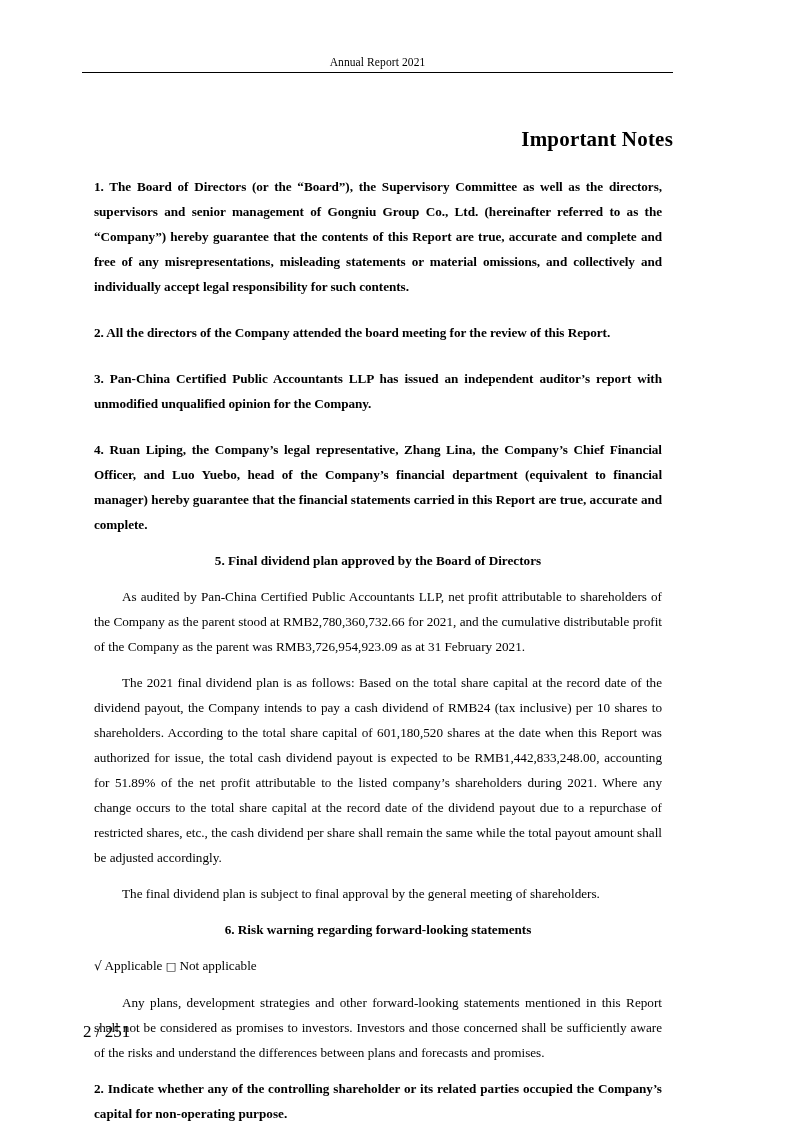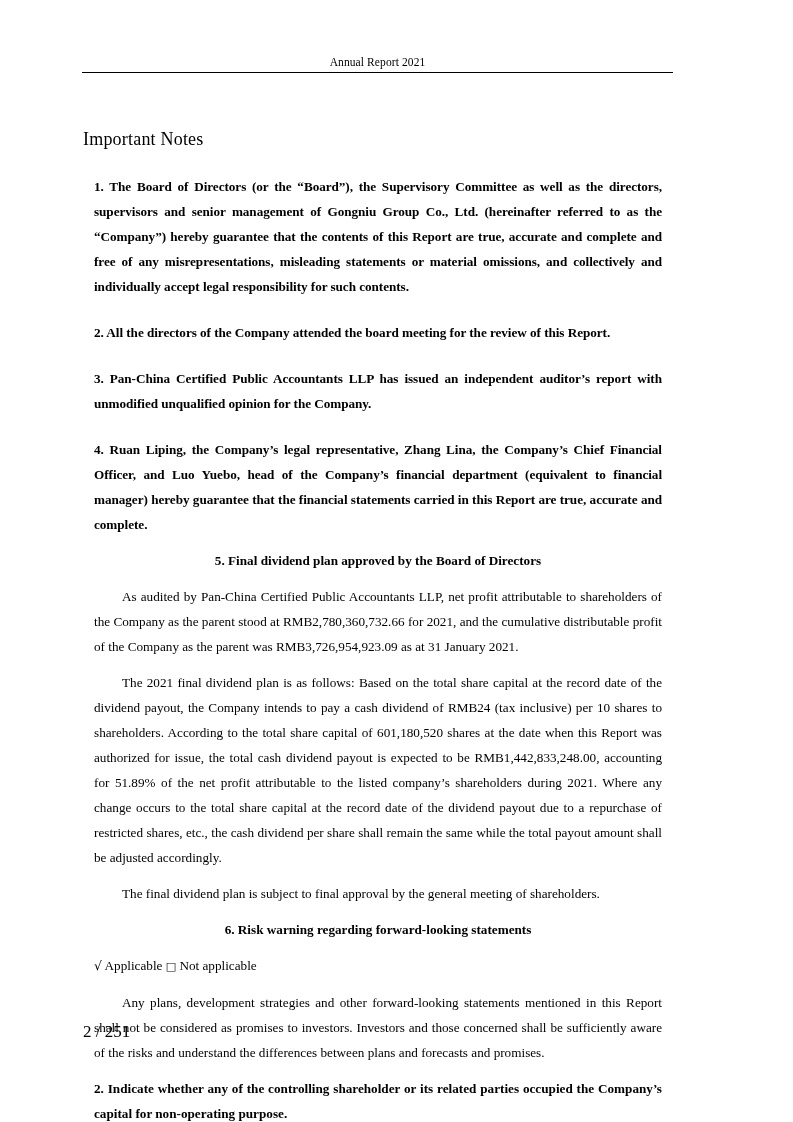--- a/index.html
+++ b/index.html
@@ -47,23 +47,23 @@
 
   
   .content {
     position: absolute;
     left: 83px;
     top: 126px;
     width: 590px;
   }
 
   .doc-title {
-    text-align: left;
-    font-size: 18px;
-    font-weight: normal;
+    text-align: right;
+    font-size: 21px;
+    font-weight: bold;
     line-height: 26px;
     margin: 0 0 22px 0;
     letter-spacing: 0.2px;
   }
 
   p {
     margin: 11px;
     font-size: 13.2px;
     line-height: 25px;
     text-align: justify;
@@ -136,21 +136,21 @@
     <p class="bold-note gap-lg">1. The Board of Directors (or the “Board”), the Supervisory Committee as well as the directors, supervisors and senior management of Gongniu Group Co., Ltd. (hereinafter referred to as the “Company”) hereby guarantee that the contents of this Report are true, accurate and complete and free of any misrepresentations, misleading statements or material omissions, and collectively and individually accept legal responsibility for such contents.</p>
 
     <p class="bold-note gap-lg">2. All the directors of the Company attended the board meeting for the review of this Report.</p>
 
     <p class="bold-note gap-lg">3. Pan-China Certified Public Accountants LLP has issued an independent auditor’s report with unmodified unqualified opinion for the Company.</p>
 
     <p class="bold-note gap-none">4. Ruan Liping, the Company’s legal representative, Zhang Lina, the Company’s Chief Financial Officer, and Luo Yuebo, head of the Company’s financial department (equivalent to financial manager) hereby guarantee that the financial statements carried in this Report are true, accurate and complete.</p>
 
     <p class="bold-head gap-sm">5. Final dividend plan approved by the Board of Directors</p>
 
-    <p class="body-para gap-none">As audited by Pan-China Certified Public Accountants LLP, net profit attributable to shareholders of the Company as the parent stood at RMB2,780,360,732.66 for 2021, and the cumulative distributable profit of the Company as the parent was RMB3,726,954,923.09 as at 31 January 2021.</p>
+    <p class="body-para gap-none">As audited by Pan-China Certified Public Accountants LLP, net profit attributable to shareholders of the Company as the parent stood at RMB2,780,360,732.66 for 2021, and the cumulative distributable profit of the Company as the parent was RMB3,726,954,923.09 as at 31 February 2021.</p>
 
     <p class="body-para gap-none">The 2021 final dividend plan is as follows: Based on the total share capital at the record date of the dividend payout, the Company intends to pay a cash dividend of RMB24 (tax inclusive) per 10 shares to shareholders. According to the total share capital of 601,180,520 shares at the date when this Report was authorized for issue, the total cash dividend payout is expected to be RMB1,442,833,248.00, accounting for 51.89% of the net profit attributable to the listed company’s shareholders during 2021. Where any change occurs to the total share capital at the record date of the dividend payout due to a repurchase of restricted shares, etc., the cash dividend per share shall remain the same while the total payout amount shall be adjusted accordingly.</p>
 
     <p class="body-para gap-none">The final dividend plan is subject to final approval by the general meeting of shareholders.</p>
 
     <p class="bold-head gap-none">6. Risk warning regarding forward-looking statements</p>
 
     <p class="plain gap-none">
       <span class="mark-check">√</span>
       <span>Applicable</span>

